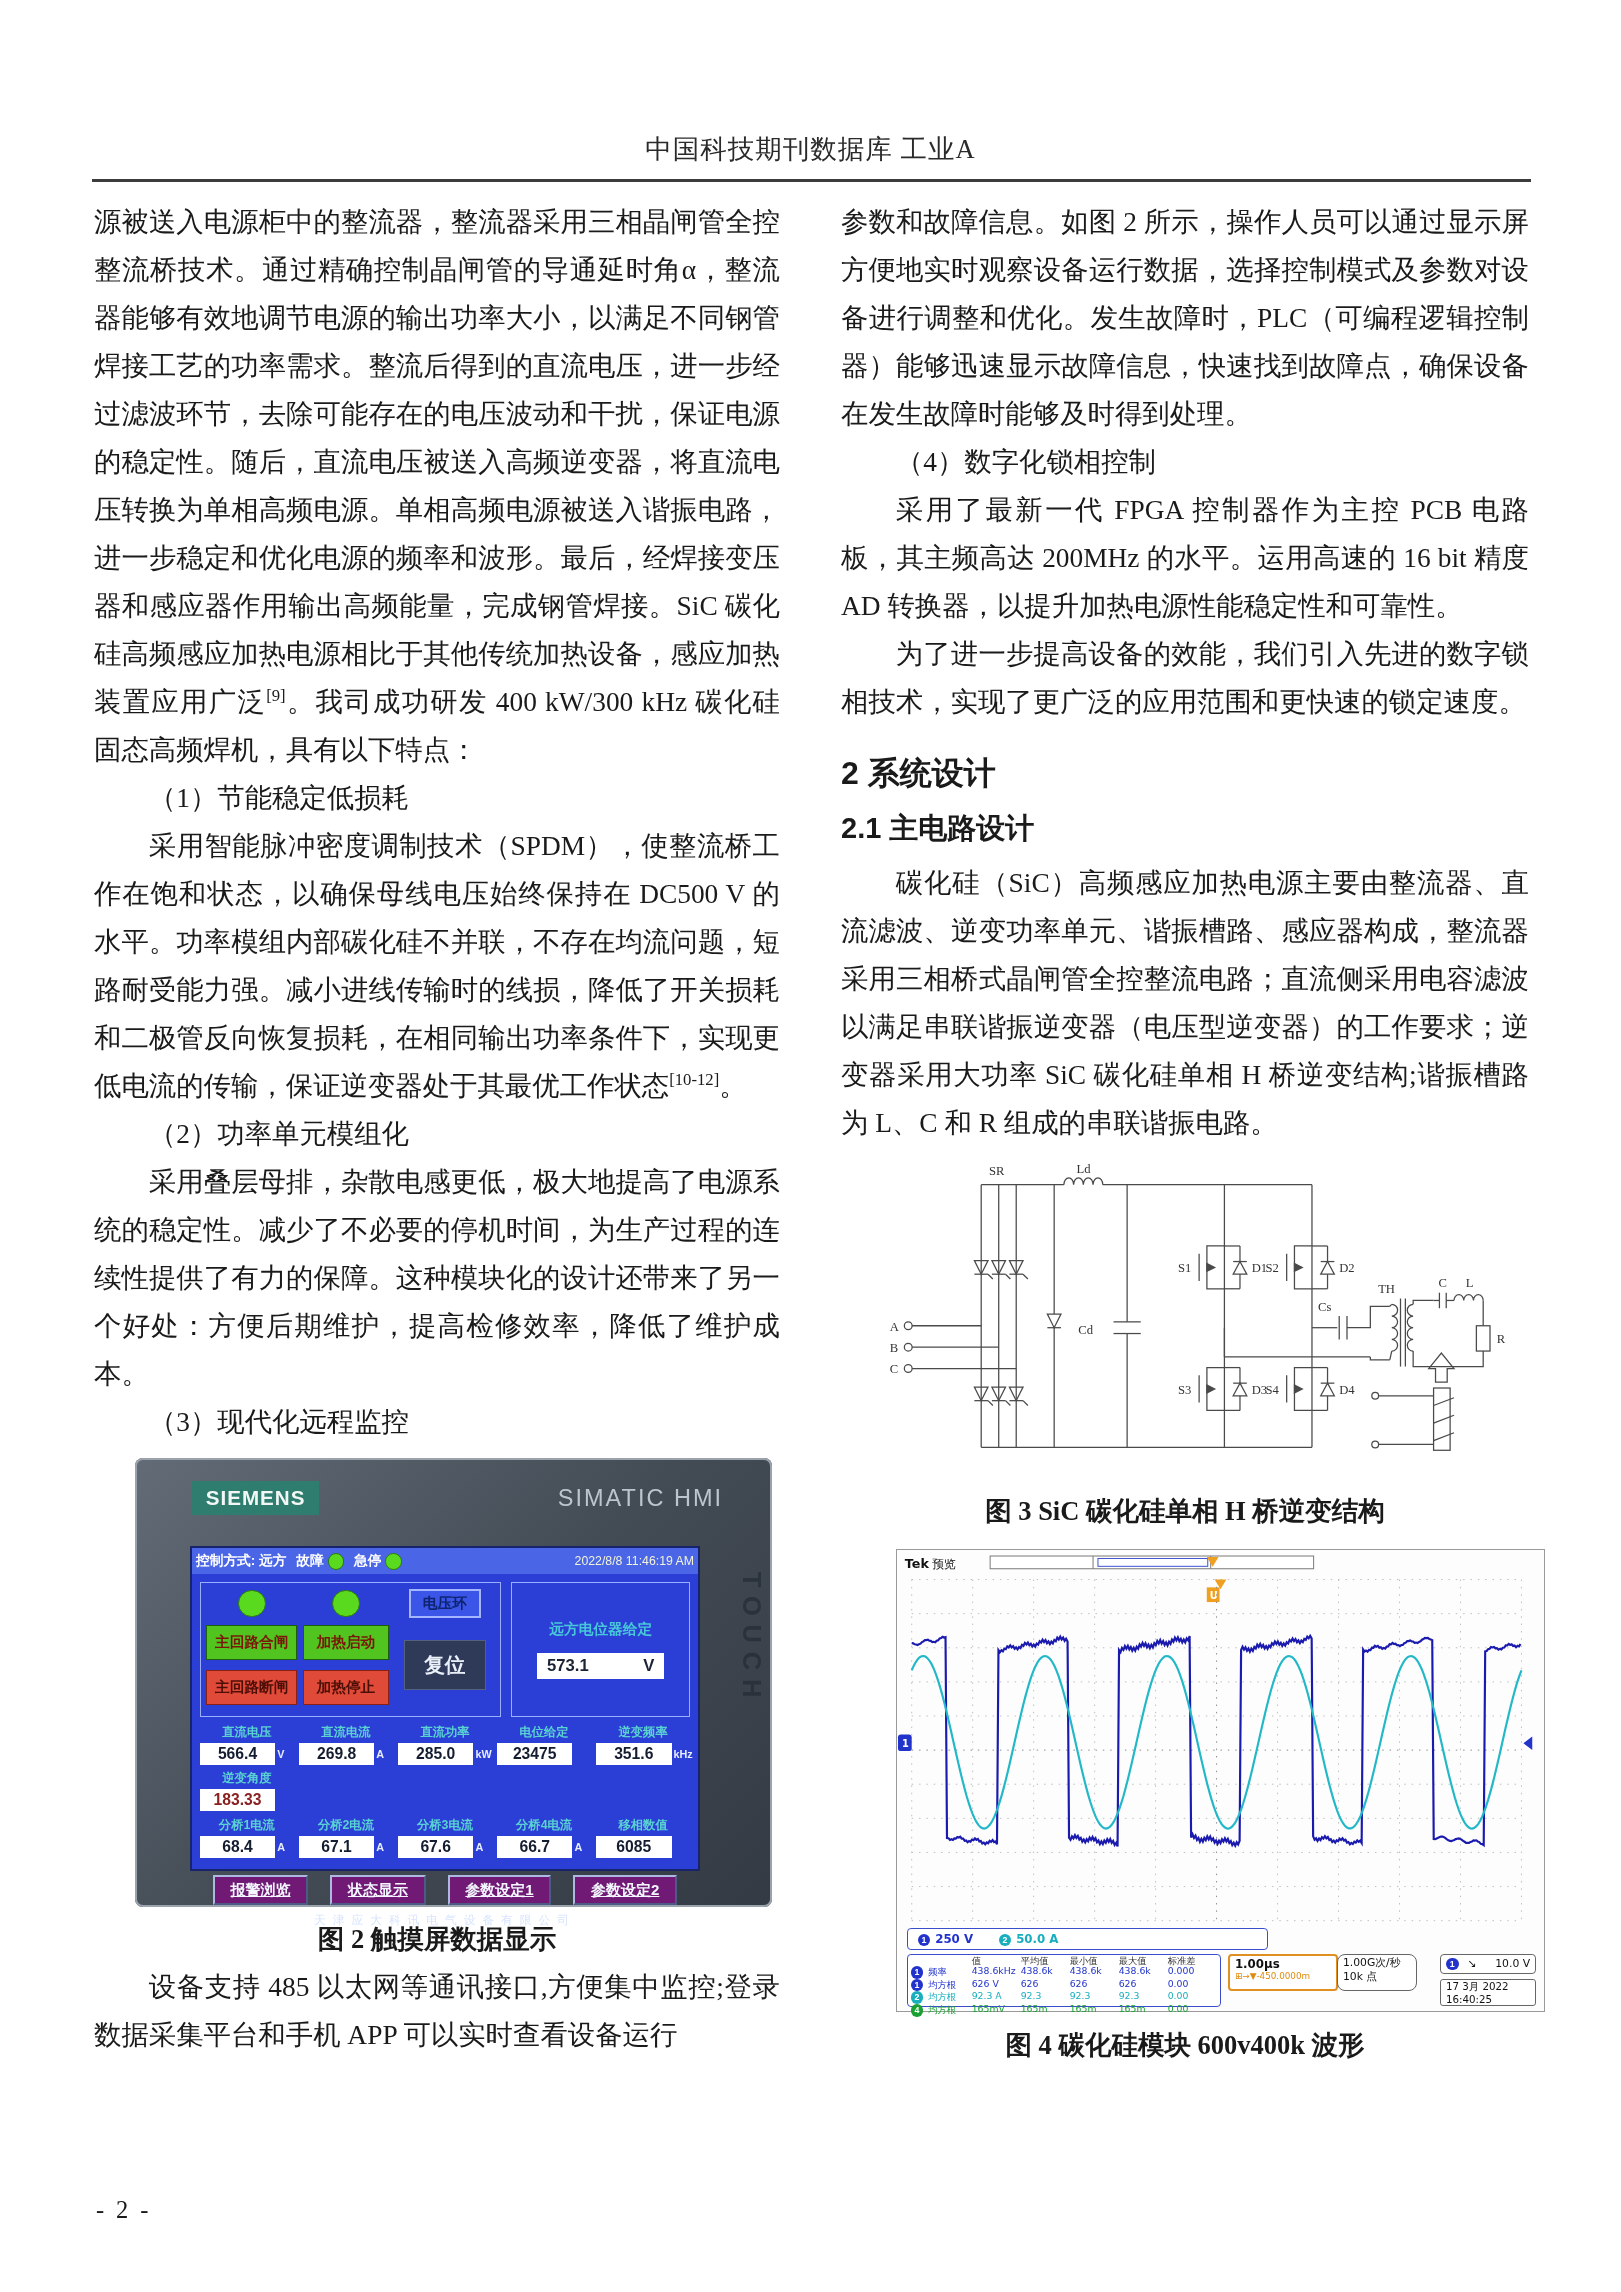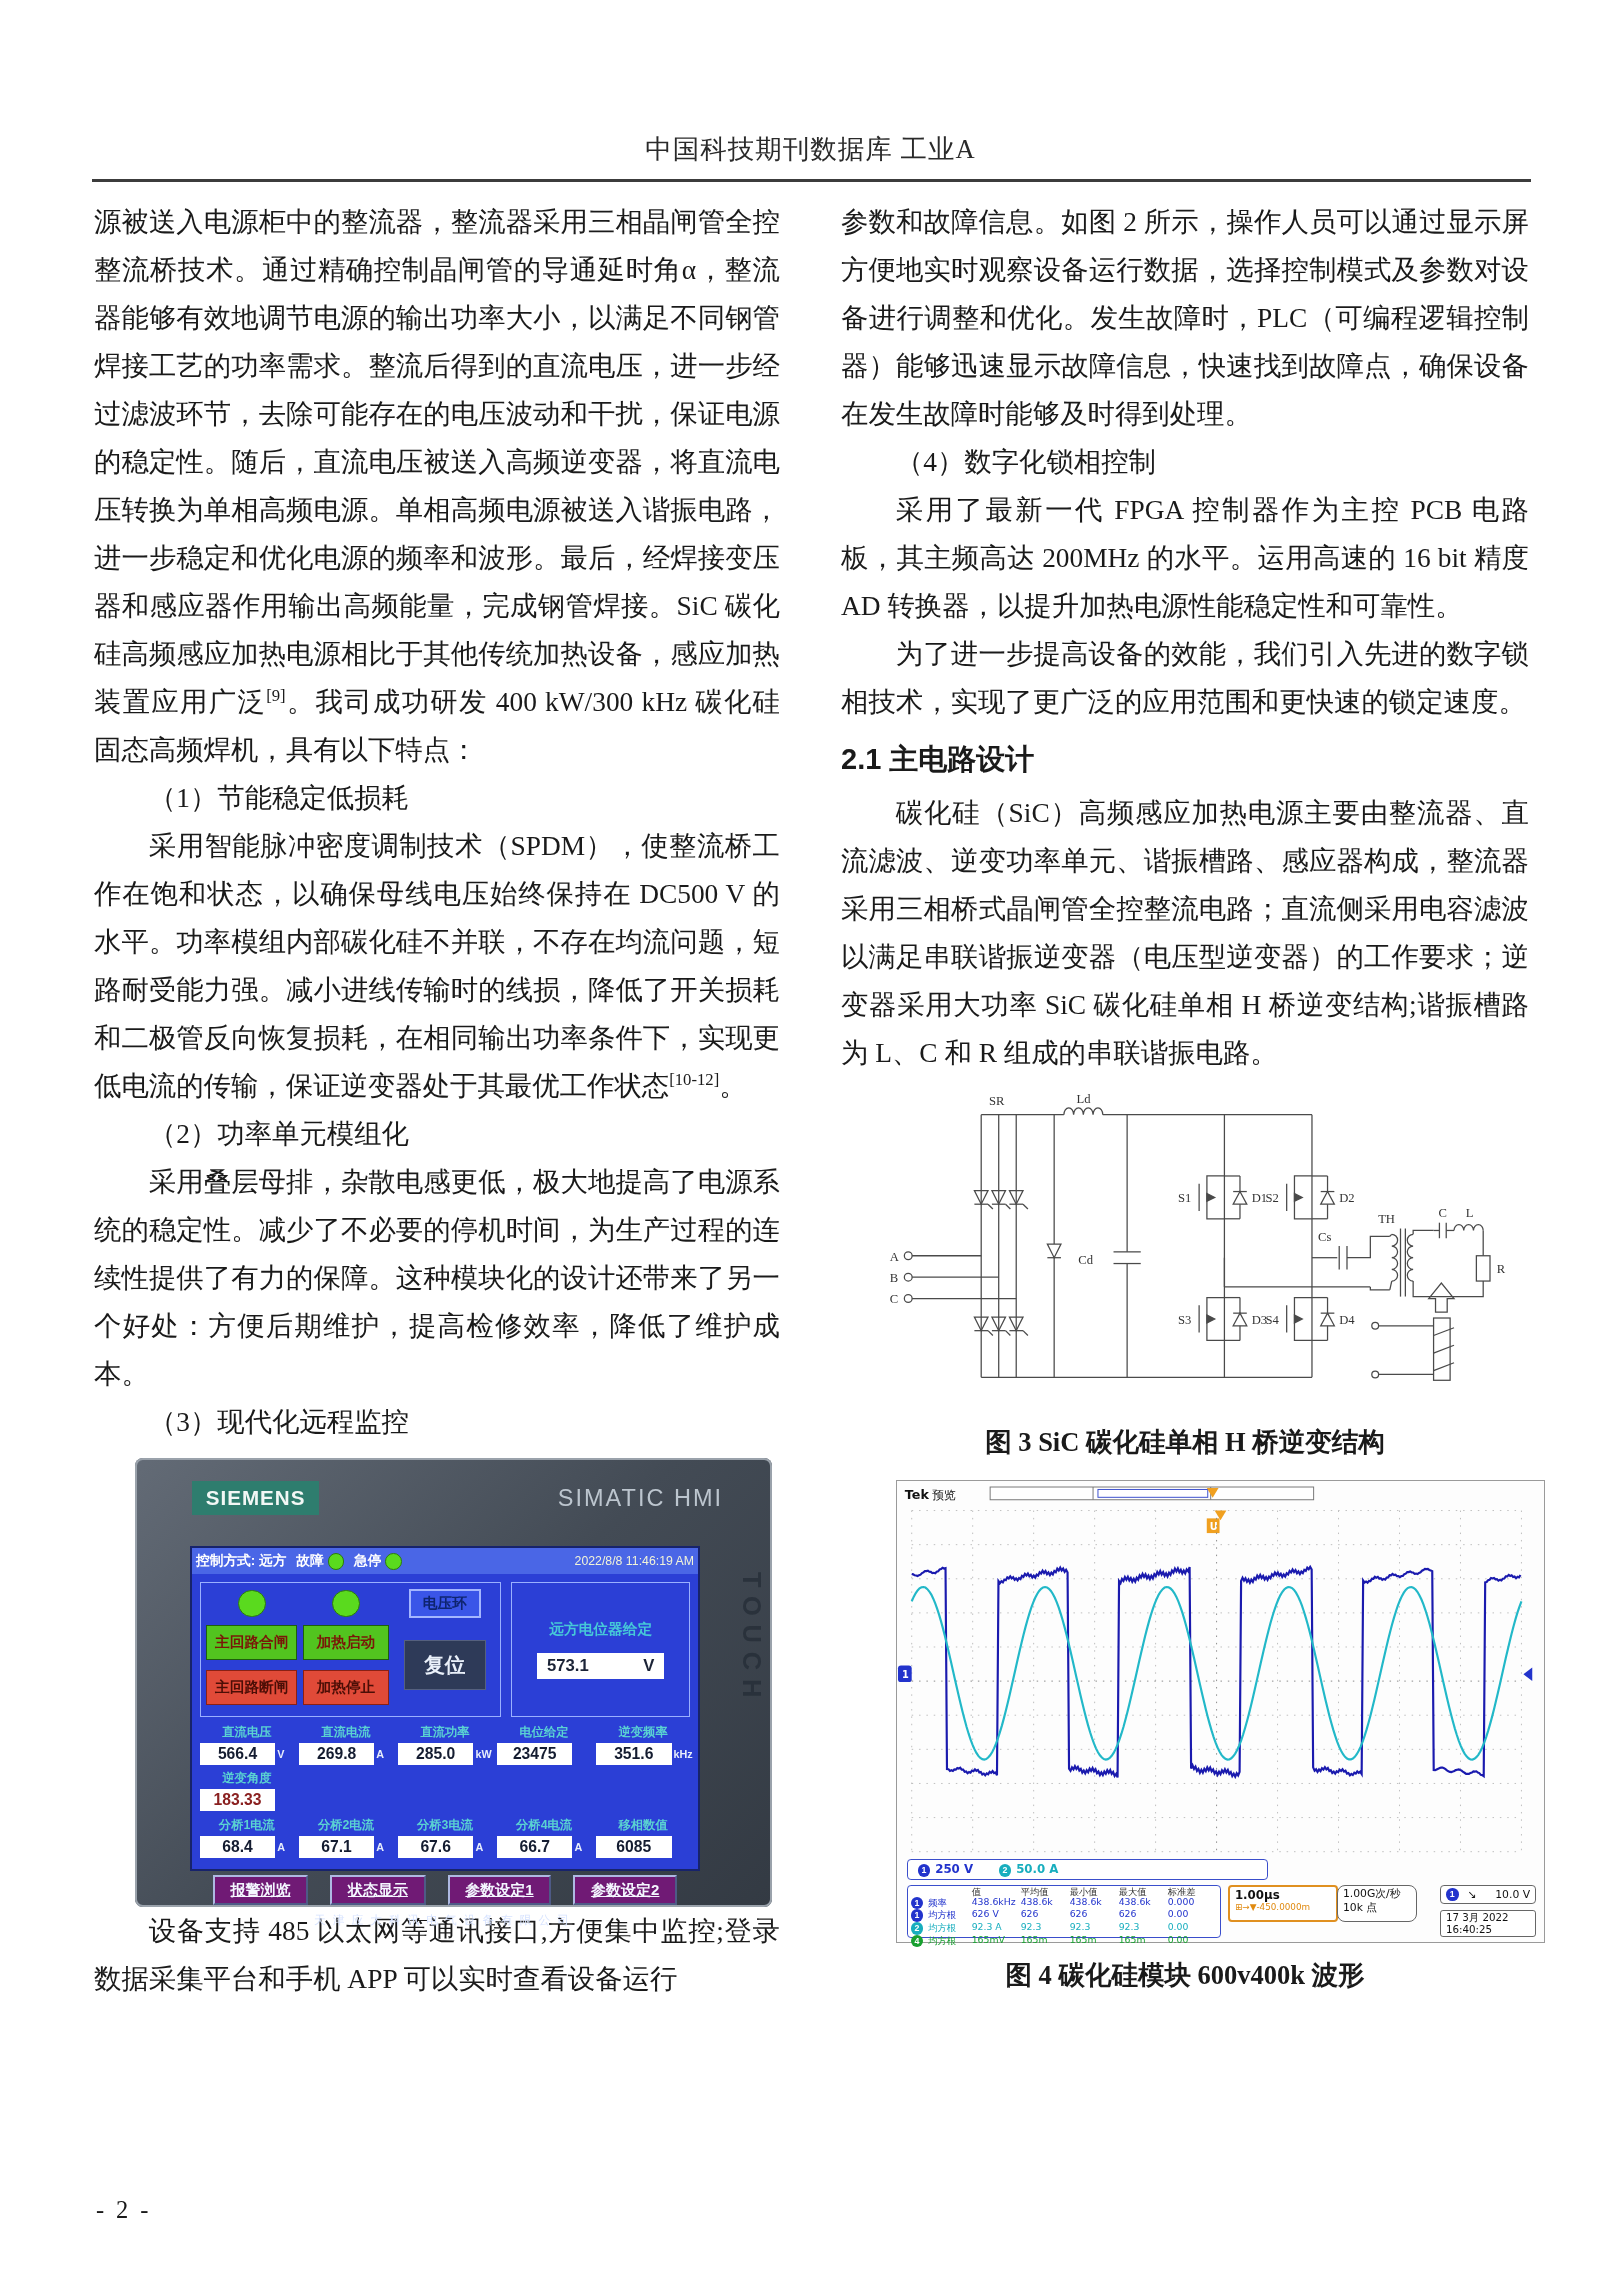--- a/index.html
+++ b/index.html
@@ -219,28 +219,30 @@
         <div class="hmi-nav">
           <span class="nbtn">报警浏览</span>
           <span class="nbtn">状态显示</span>
           <span class="nbtn">参数设定1</span>
           <span class="nbtn">参数设定2</span>
         </div>
         <div class="hmi-company">天津应大科讯电气设备有限公司</div>
       </div>
     </div>
 
+    <p class="caption">图 2  触摸屏数据显示</p>
     <p class="body-text indent">设备支持 485 以太网等通讯接口,方便集中监控;登录数据采集平台和手机 APP 可以实时查看设备运行</p>
   </div>
 
   <div class="col col-right">
     <p class="body-text">参数和故障信息。如图 2 所示，操作人员可以通过显示屏方便地实时观察设备运行数据，选择控制模式及参数对设备进行调整和优化。发生故障时，PLC（可编程逻辑控制器）能够迅速显示故障信息，快速找到故障点，确保设备在发生故障时能够及时得到处理。</p>
     <p class="body-text indent">（4）数字化锁相控制</p>
     <p class="body-text indent">采用了最新一代 FPGA 控制器作为主控 PCB 电路板，其主频高达 200MHz 的水平。运用高速的 16 bit 精度 AD 转换器，以提升加热电源性能稳定性和可靠性。</p>
     <p class="body-text indent">为了进一步提高设备的效能，我们引入先进的数字锁相技术，实现了更广泛的应用范围和更快速的锁定速度。</p>
+    <h2 class="sec">2 系统设计</h2>
     <h3 class="sec">2.1 主电路设计</h3>
     <p class="body-text indent">碳化硅（SiC）高频感应加热电源主要由整流器、直流滤波、逆变功率单元、谐振槽路、感应器构成，整流器采用三相桥式晶闸管全控整流电路；直流侧采用电容滤波以满足串联谐振逆变器（电压型逆变器）的工作要求；逆变器采用大功率 SiC 碳化硅单相 H 桥逆变结构;谐振槽路为 L、C 和 R 组成的串联谐振电路。</p>
 
     <div class="fig3">
       <svg width="681" height="316" viewBox="0 0 700 322">
         <g stroke="#4a4a4a" stroke-width="1.3" fill="none">
 
           <line x1="140" y1="25" x2="225" y2="25"></line>
           <path d="M225,25 a5,7 0 0 1 10,0 a5,7 0 0 1 10,0 a5,7 0 0 1 10,0 a5,7 0 0 1 10,0"></path>
           <line x1="265" y1="25" x2="480" y2="25"></line>

